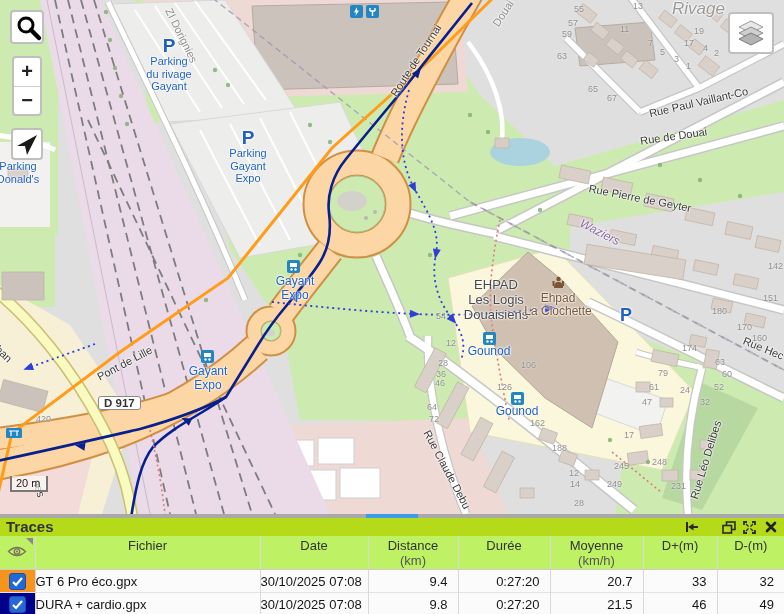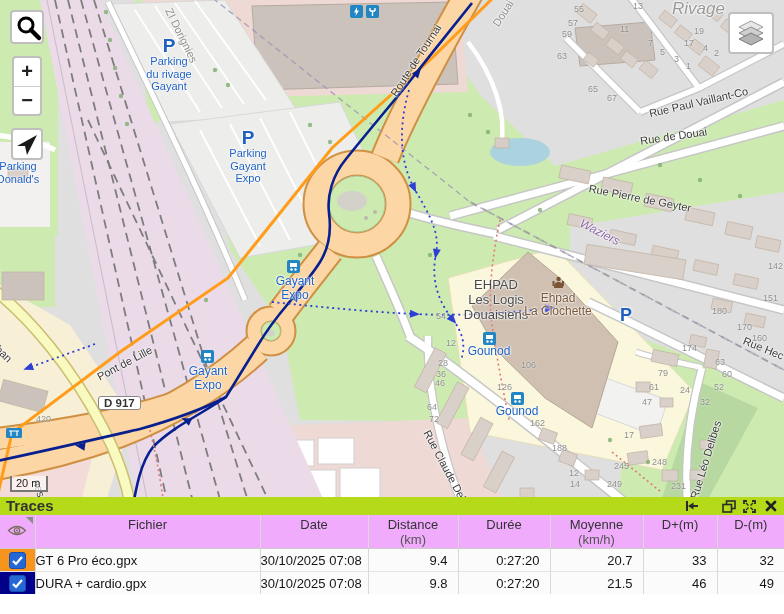--- a/index.html
+++ b/index.html
@@ -25,28 +25,28 @@
   #zoomctl div{flex:1;display:flex;align-items:center;justify-content:center;font-size:20px;font-weight:bold;color:#222;cursor:pointer}
   #zoomctl div:first-child{border-bottom:1px solid #ccc}
   #scalebar{position:absolute;left:10px;top:476px;background:rgba(255,255,255,.6);
             border:2px solid #777;border-top:none;padding:1px 6px 1px 4px;font-size:11px;color:#222}
   #attrib{position:absolute;right:0;top:496px;background:rgba(255,255,255,.78);padding:1px 4px;font-size:11px;color:#333}
   #attrib .lnk{color:#0078a8}
   
   #divider{position:absolute;left:0;top:514px;width:784px;height:7px;background:#a9a9a9}
   #divider .handle{position:absolute;left:366px;top:0;width:52px;height:7px;background:#3d9be9;cursor:row-resize}
   
-  #panel{position:absolute;left:0;top:497px;width:784px;height:93px;background:#fff}
+  #panel{position:absolute;left:0;top:518px;width:784px;height:93px;background:#fff}
   #panel-head{height:18px;background:#b4da19;display:flex;align-items:center}
   #panel-title{font-size:15px;font-weight:bold;color:#333;padding-left:6px;line-height:18px}
   .hicons{margin-left:auto;display:flex;align-items:center}
   .hicon{width:15px;height:14px;margin-right:6px;cursor:pointer;display:flex;align-items:center;justify-content:center}
   .hicon.first{margin-right:22px}
   table{border-collapse:collapse;table-layout:fixed;width:784px;font-size:13px}
-  th{background:#f0abfc;font-weight:normal;color:#333;height:30px;vertical-align:top;padding-top:2px;
+  th{background:#bef264;font-weight:normal;color:#333;height:30px;vertical-align:top;padding-top:2px;
      border-bottom:1px solid #ccc;position:relative;cursor:pointer}
   th .unit{font-size:13px;color:#555}
   td{height:22px;padding:0;border-top:1px solid #e3e3e3;background:#fbfbfb;color:#151515;overflow:hidden;white-space:nowrap}
   td.sep,th.sep{border-left:1px solid #d9d9d9}
   td.fil{padding-left:0;text-align:left}
   td.num{padding-right:10px;text-align:right}
   td.dat{padding-right:8px;text-align:center}
   td.cb{text-align:center}
   .corner{position:absolute;top:2px;right:2px;width:0;height:0;
           border-top:7px solid #8a8a8a;border-left:7px solid transparent}

